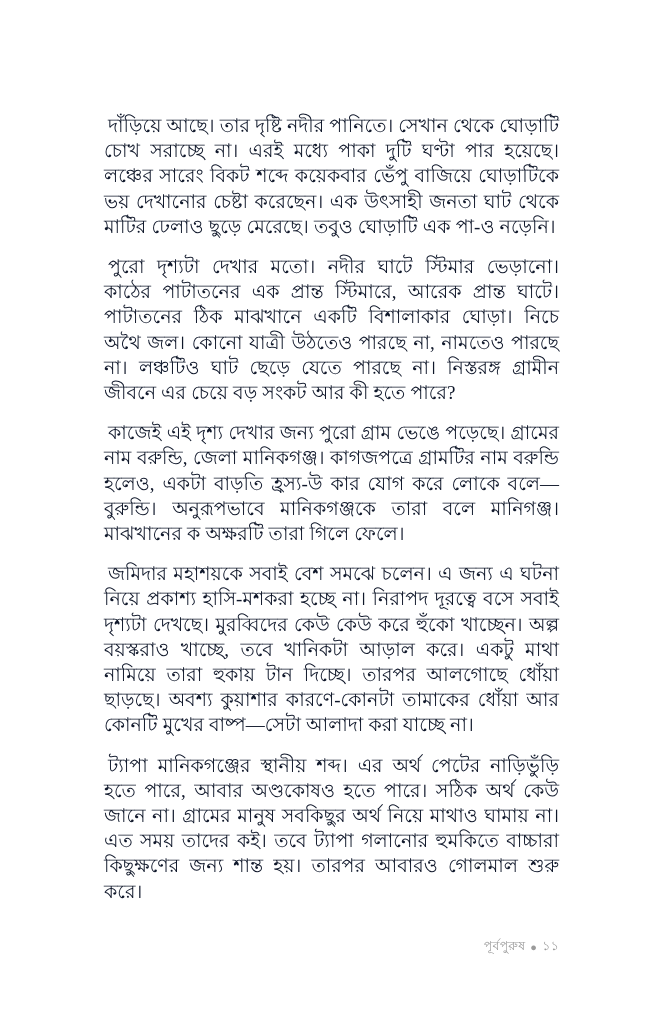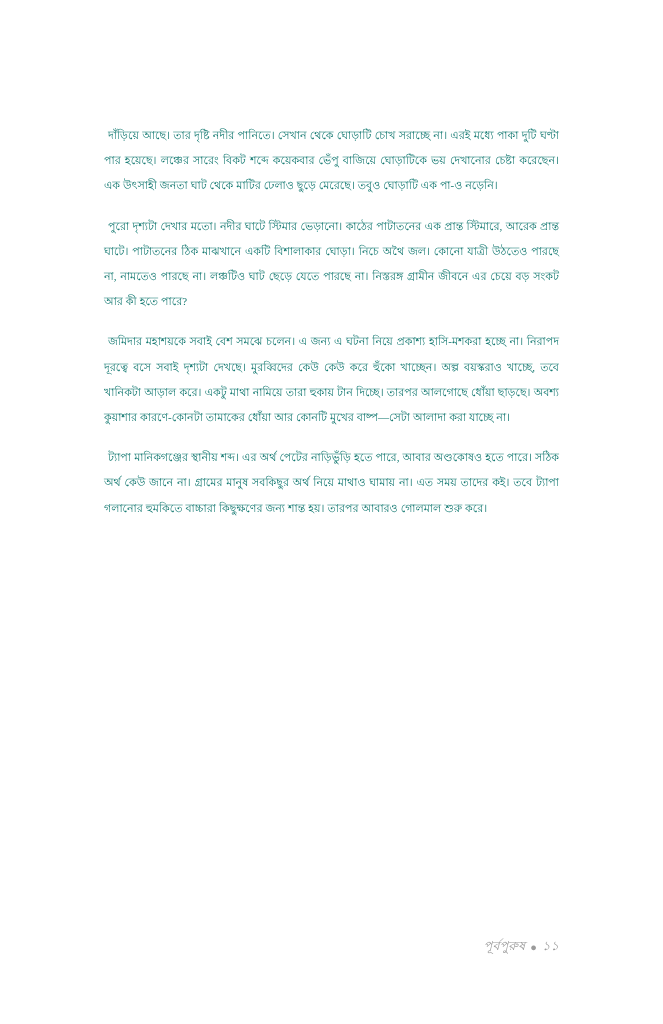--- a/index.html
+++ b/index.html
@@ -17,65 +17,65 @@
     box-sizing: border-box;
   }
   .text-column {
     position: absolute;
     left: 104px;
     top: 112px;
     width: 455px;
   }
   .para {
     font-family: "Liberation Serif", "DejaVu Serif", serif;
-    font-size: 11px;
+    font-size: 19px;
     line-height: 25.2px;
-    color: #0f766e;
+    color: #0f172a;
     text-align: justify;
     text-justify: inter-word;
-    margin: 11px 0 15px 0;
+    margin: 1px 0 15px 0;
     text-indent: 4px;
     word-spacing: 0.02em;
     -webkit-font-smoothing: antialiased;
   }
   .para:last-of-type {
     margin-bottom: 0;
   }
   .footer {
     position: absolute;
     left: 104px;
     top: 938px;
     width: 455px;
     text-align: right;
     font-family: "Liberation Serif", "DejaVu Serif", serif;
     font-size: 12.5px;
     line-height: 16px;
     color: #9b9b9b;
     letter-spacing: 0.02em;
-    font-style: italic;
   }
   .footer .sep {
     display: inline-block;
     margin: 0 5px;
     vertical-align: middle;
     font-size: 11px;
     color: #9b9b9b;
   }
   .footer .folio {
     color: #9b9b9b;
   }
 </style>
 </head>
 <body>
 
 <div class="page">
 
   <div class="text-column">
     <p class="para">দাঁড়িয়ে আছে। তার দৃষ্টি নদীর পানিতে। সেখান থেকে ঘোড়াটি চোখ সরাচ্ছে না। এরই মধ্যে পাকা দুটি ঘণ্টা পার হয়েছে। লঞ্চের সারেং বিকট শব্দে কয়েকবার ভেঁপু বাজিয়ে ঘোড়াটিকে ভয় দেখানোর চেষ্টা করেছেন। এক উৎসাহী জনতা ঘাট থেকে মাটির ঢেলাও ছুড়ে মেরেছে। তবুও ঘোড়াটি এক পা-ও নড়েনি।</p>
     <p class="para">পুরো দৃশ্যটা দেখার মতো। নদীর ঘাটে স্টিমার ভেড়ানো। কাঠের পাটাতনের এক প্রান্ত স্টিমারে, আরেক প্রান্ত ঘাটে। পাটাতনের ঠিক মাঝখানে একটি বিশালাকার ঘোড়া। নিচে অথৈ জল। কোনো যাত্রী উঠতেও পারছে না, নামতেও পারছে না। লঞ্চটিও ঘাট ছেড়ে যেতে পারছে না। নিস্তরঙ্গ গ্রামীন জীবনে এর চেয়ে বড় সংকট আর কী হতে পারে?</p>
+    <p class="para">কাজেই এই দৃশ্য দেখার জন্য পুরো গ্রাম ভেঙে পড়েছে। গ্রামের নাম বরুন্ডি, জেলা মানিকগঞ্জ। কাগজপত্রে গ্রামটির নাম বরুন্ডি হলেও, একটা বাড়তি হ্রস্য-উ কার যোগ করে লোকে বলে—বুরুন্ডি। অনুরূপভাবে মানিকগঞ্জকে তারা বলে মানিগঞ্জ। মাঝখানের ক অক্ষরটি তারা গিলে ফেলে।</p>
     <p class="para">জমিদার মহাশয়কে সবাই বেশ সমঝে চলেন। এ জন্য এ ঘটনা নিয়ে প্রকাশ্য হাসি-মশকরা হচ্ছে না। নিরাপদ দূরত্বে বসে সবাই দৃশ্যটা দেখছে। মুরব্বিদের কেউ কেউ করে হুঁকো খাচ্ছেন। অল্প বয়স্করাও খাচ্ছে, তবে খানিকটা আড়াল করে। একটু মাথা নামিয়ে তারা হুকায় টান দিচ্ছে। তারপর আলগোছে ধোঁয়া ছাড়ছে। অবশ্য কুয়াশার কারণে-কোনটা তামাকের ধোঁয়া আর কোনটি মুখের বাষ্প—সেটা আলাদা করা যাচ্ছে না।</p>
     <p class="para">ট্যাপা মানিকগঞ্জের স্থানীয় শব্দ। এর অর্থ পেটের নাড়িভুঁড়ি হতে পারে, আবার অণ্ডকোষও হতে পারে। সঠিক অর্থ কেউ জানে না। গ্রামের মানুষ সবকিছুর অর্থ নিয়ে মাথাও ঘামায় না। এত সময় তাদের কই। তবে ট্যাপা গলানোর হুমকিতে বাচ্চারা কিছুক্ষণের জন্য শান্ত হয়। তারপর আবারও গোলমাল শুরু করে।</p>
   </div>
 
   <div class="footer">
     <span>পূর্বপুরুষ</span><span class="sep">●</span><span class="folio">১১</span>
   </div>
 
 </div>
 

